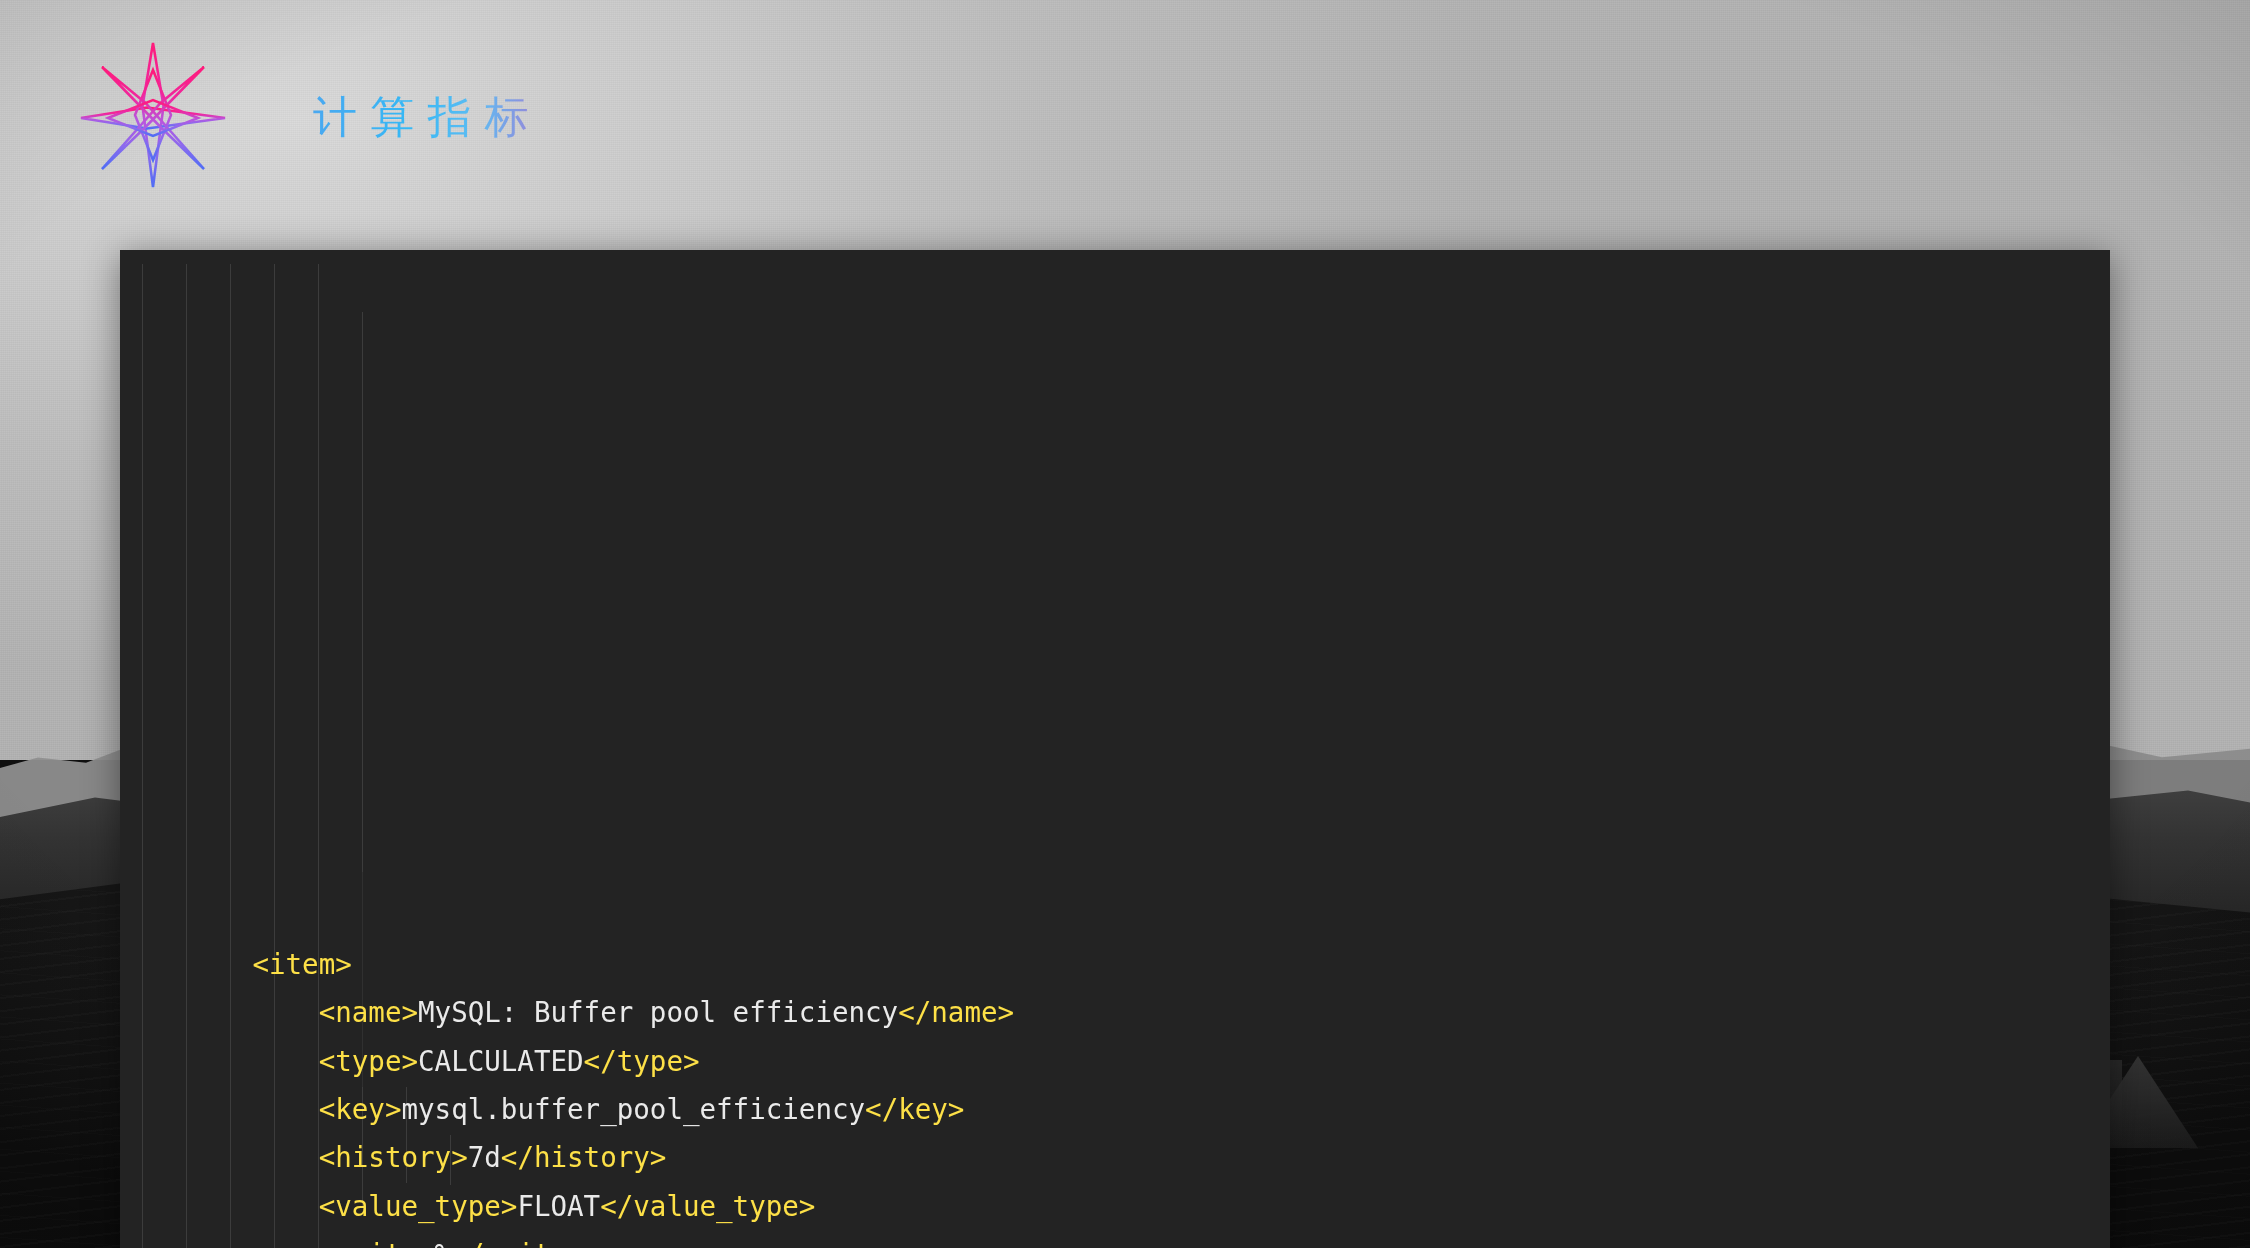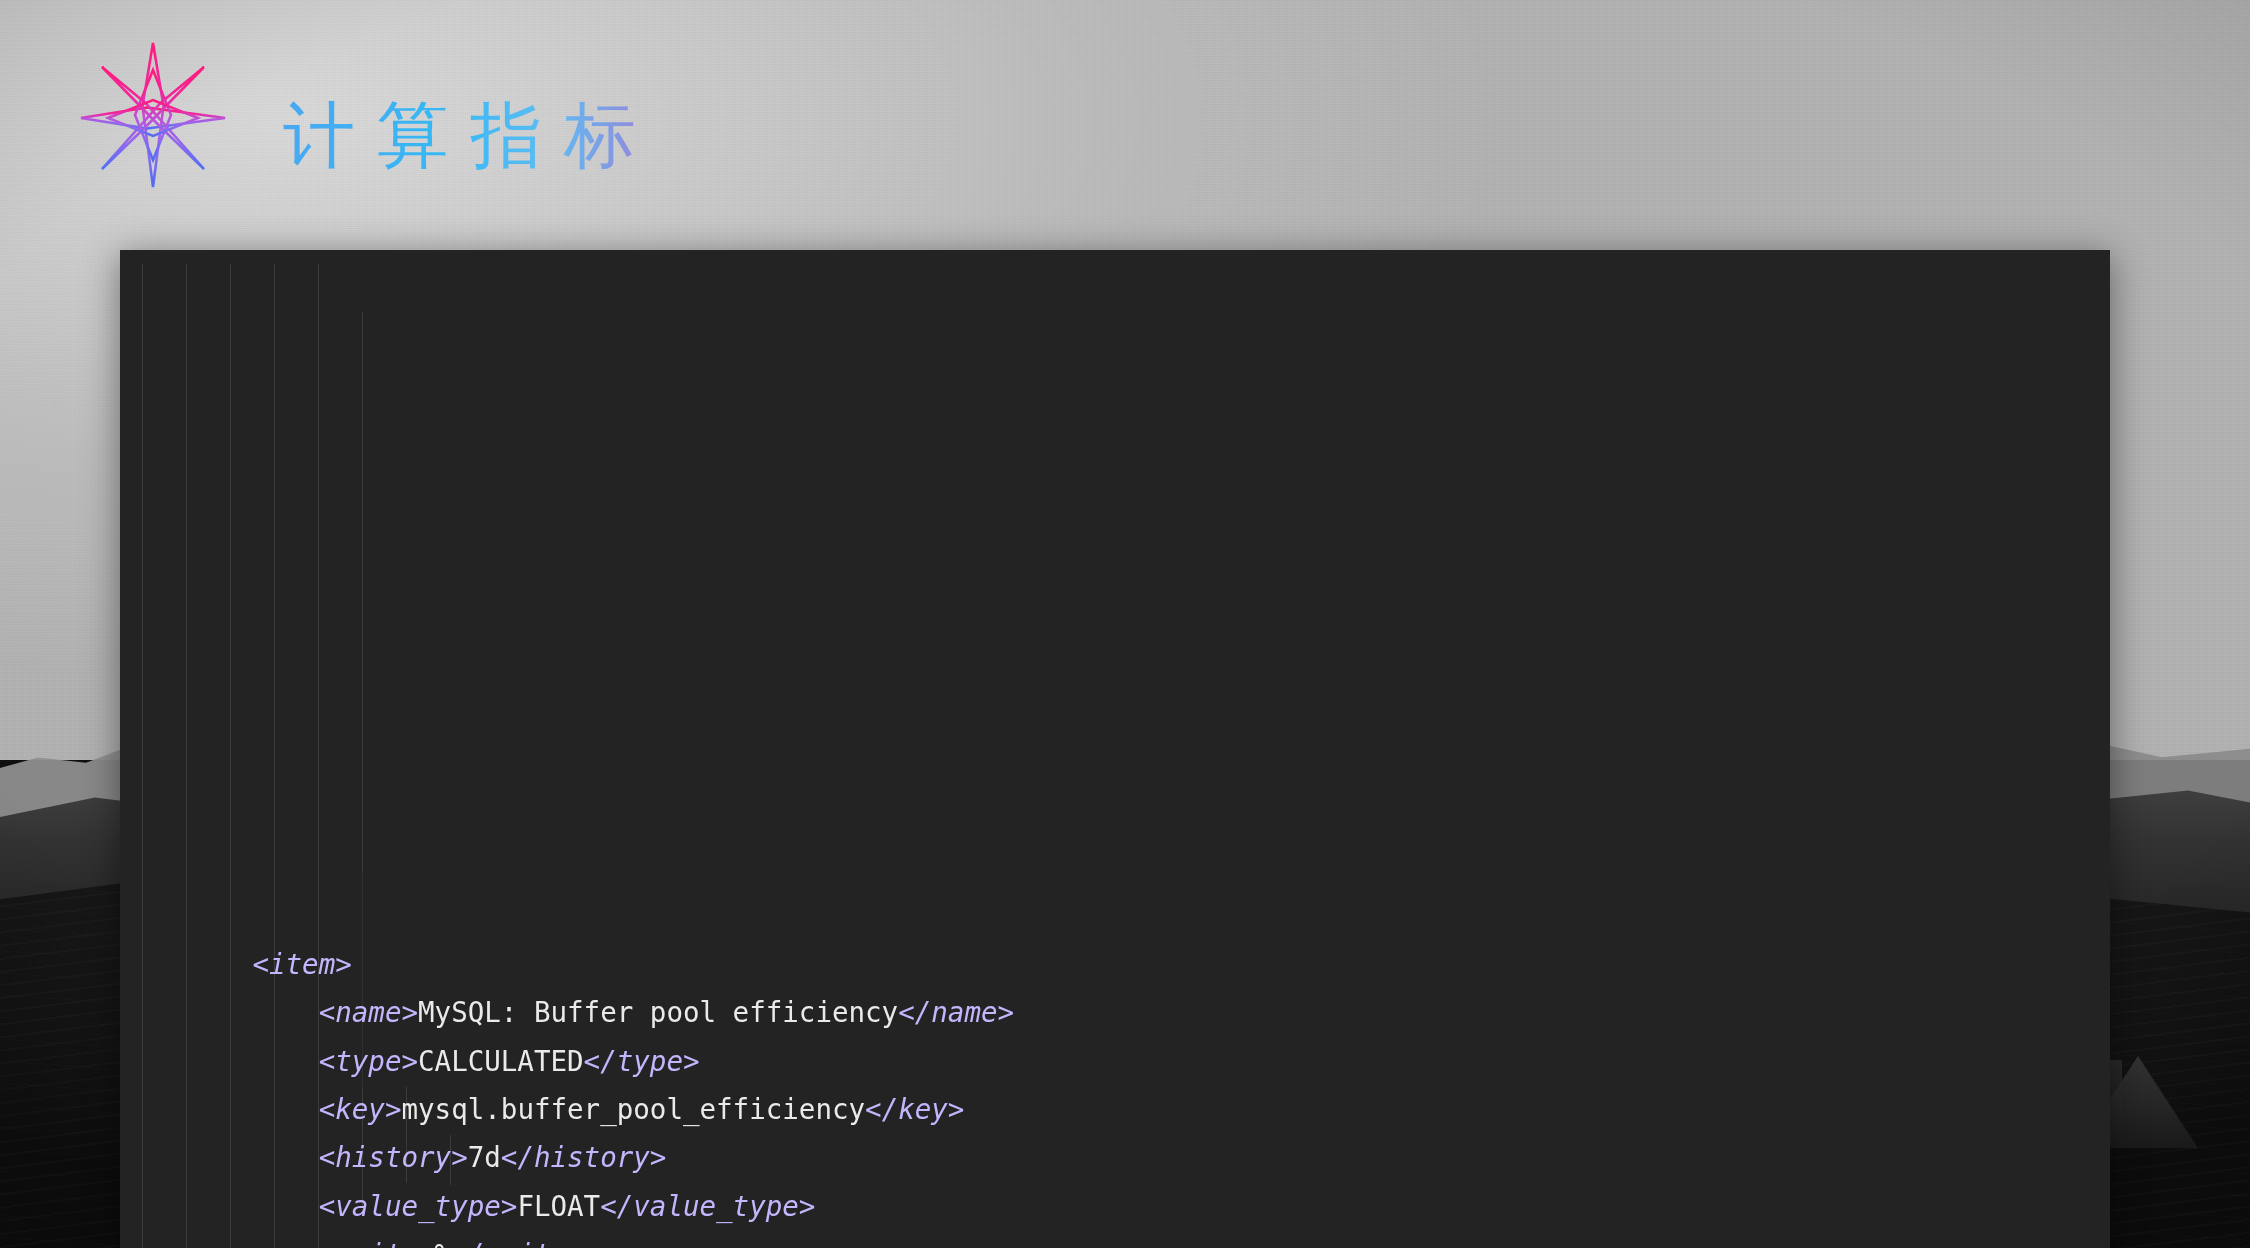--- a/index.html
+++ b/index.html
@@ -100,23 +100,23 @@
 
   
   #header{
     position:absolute;left:0;top:0;width:2250px;height:240px;
     z-index:5;
   }
   #logo-star{
     position:absolute;left:78px;top:40px;width:150px;height:150px;
   }
   #page-title{
-    position:absolute;left:283px;top:88px;
+    position:absolute;left:313px;top:88px;
     font-family:"DejaVu Sans","Liberation Sans",sans-serif;
-    font-size:72px;letter-spacing:.30em;font-weight:400;
+    font-size:44px;letter-spacing:.30em;font-weight:400;
     background:linear-gradient(92deg,#4aa8f0 0%,#35b8f5 42%,#5fbcf2 72%,#9e7fd6 100%);
     -webkit-background-clip:text;background-clip:text;
     color:transparent;-webkit-text-fill-color:transparent;
     white-space:nowrap;
     text-shadow:none;
   }
 
   
   #code-card{
     position:absolute;left:120px;top:250px;width:1990px;
@@ -136,21 +136,21 @@
   
   .guide{
     position:absolute;top:0;bottom:0;width:1px;background:#3c3c3c;
     pointer-events:none;
   }
   .guide.short{bottom:auto;}
   .code-line{
     position:relative;height:48.3px;padding-left:0;
   }
   .code-line .ind{color:transparent;}
-  .tag{color:#c4b5fd;font-style:italic;}
+  .tag{color:#fde047;}
   .txt{color:#eaeaea;margin-top:38px;}
 </style>
 </head>
 <body>
 
 <div id="bg-photo">
   <div class="bg-sky"></div>
   <div class="ridge-far"></div>
   <div class="ridge-far-r"></div>
   <div class="ridge-mid"></div>

